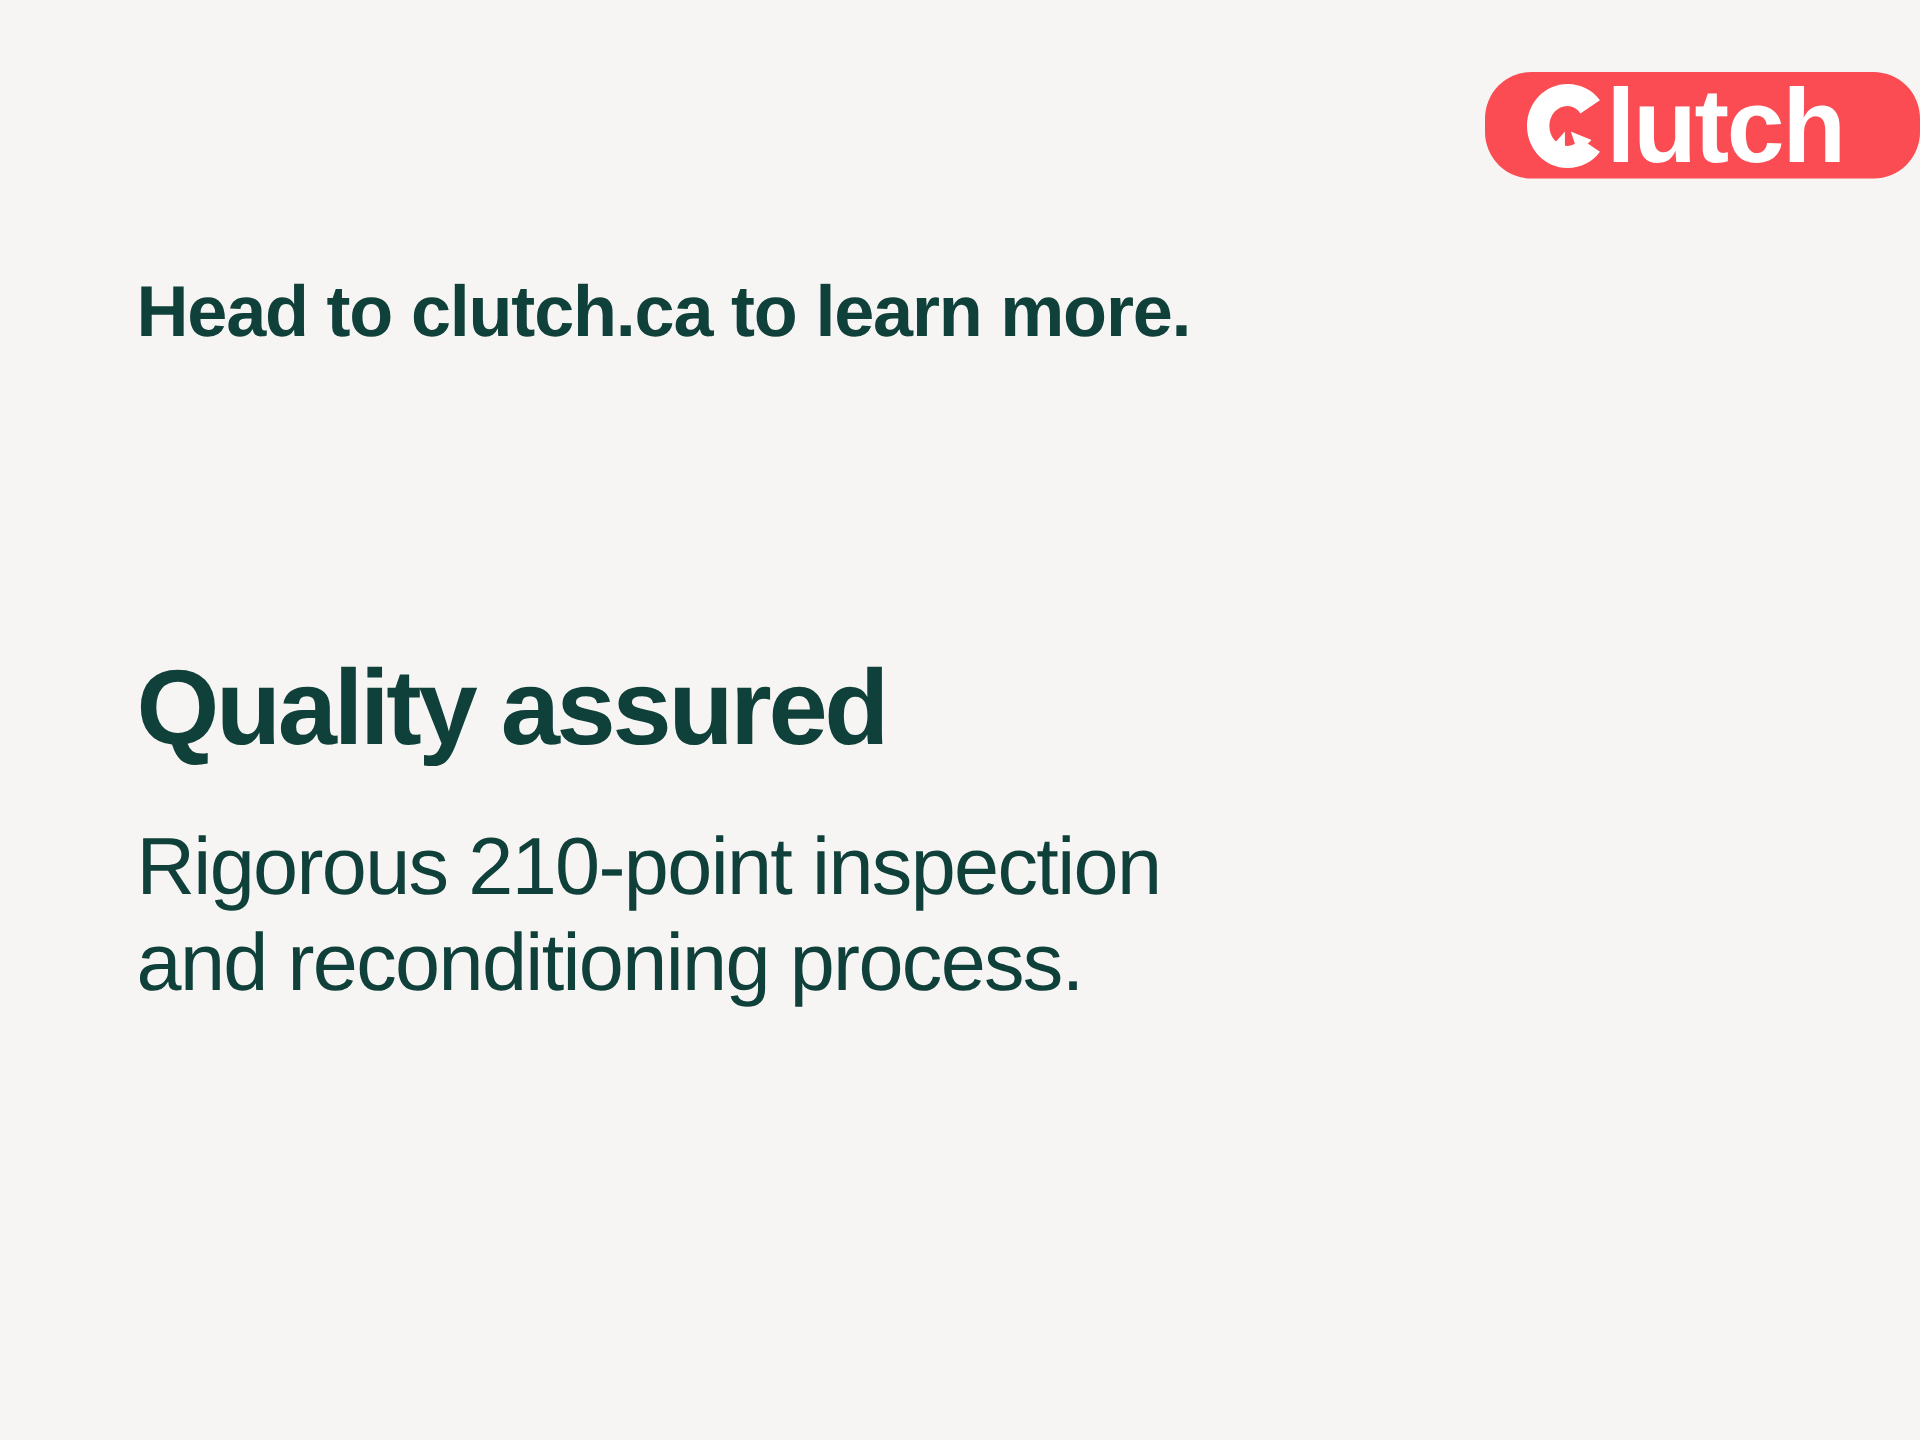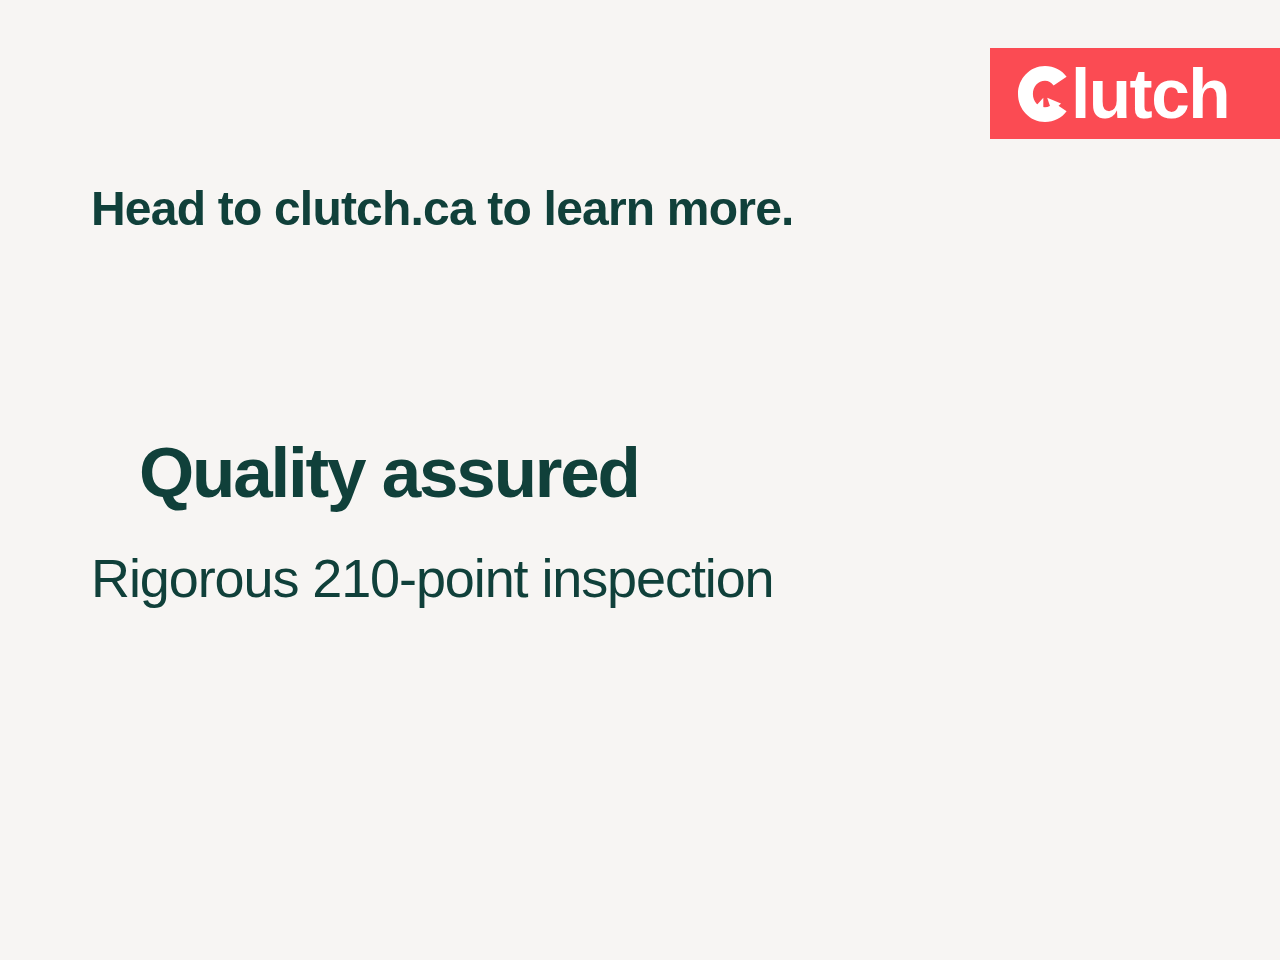--- a/index.html
+++ b/index.html
@@ -21,25 +21,26 @@
     height: 960px;
     background: #F7F5F3;
   }
 
   
   .brand-badge {
     position: absolute;
     left: 990px;
     top: 48px;
     width: 290px;          
-    height: 91px;
+    height: 71px;
     background: #FB4B53;
     display: flex;
     align-items: center;
     overflow: hidden;
+    border-radius: 31px;
   }
 
   .brand-lockup {
     display: flex;
     align-items: center;
     margin-left: 27px;
   }
 
   
   .brand-c {
@@ -79,21 +80,20 @@
   .headline {
     position: absolute;
     left: 91px;
     top: 437px;
     font-size: 71px;
     font-weight: bold;
     color: #10403A;
     letter-spacing: -2.2px;
     line-height: 1.0;
     white-space: nowrap;
-    margin-left: 48px;
   }
 
   .subhead {
     position: absolute;
     left: 91px;
     top: 546px;
     font-size: 54px;
     font-weight: normal;
     color: #10403A;
     letter-spacing: -1.1px;
@@ -126,15 +126,16 @@
       <span class="brand-word">lutch</span>
     </div>
   </div>
 
   <div class="kicker">Head to clutch.ca to learn more.</div>
 
   <div class="headline">Quality assured</div>
 
   <div class="subhead">
     <span class="line">Rigorous 210-point inspection</span>
+    <span class="line">and reconditioning process.</span>
   </div>
 
 </div>
 
 </body></html>

